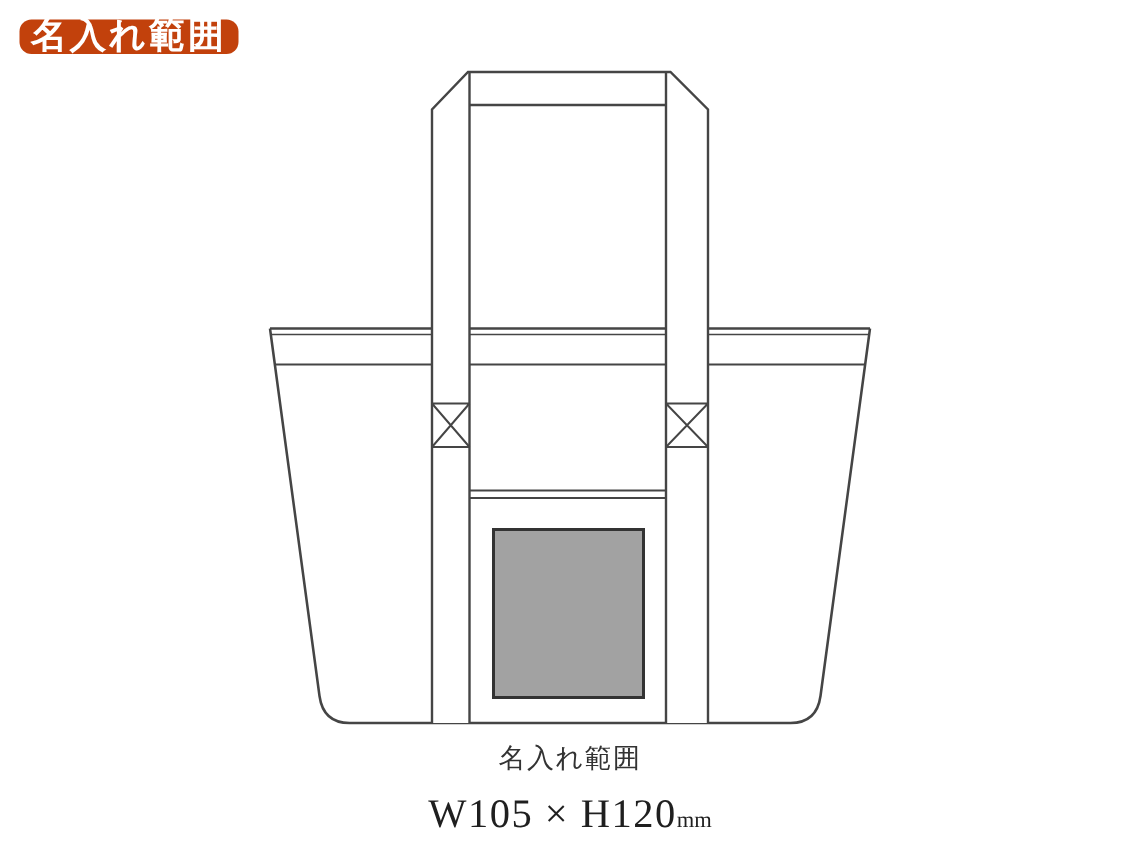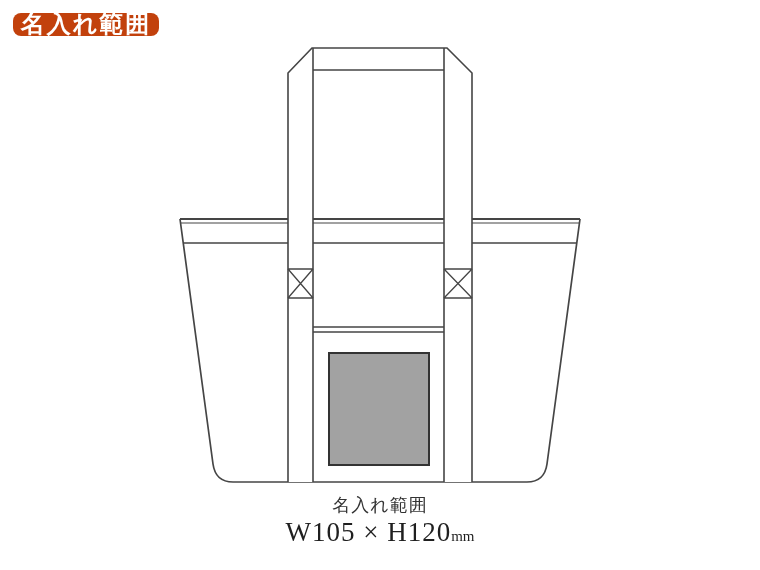--- a/index.html
+++ b/index.html
@@ -30,21 +30,21 @@
   .caption{
     position:absolute;left:0;top:495px;width:760px;
     text-align:center;
   }
   .caption-method{
     font-size:18px;color:#333333;letter-spacing:1px;line-height:1.15;
   }
   .caption-dims{
     font-family:"Liberation Serif","DejaVu Serif",serif;
     font-size:27px;color:#1f1f1f;letter-spacing:1px;line-height:1.05;
-    margin-top:2px;
+    margin-top:12px;
   }
   .caption-unit{
     font-family:"Liberation Serif","DejaVu Serif",serif;
     font-size:15px;letter-spacing:0;
   }
 </style>
 </head>
 <body>
 
 <div class="stage">

